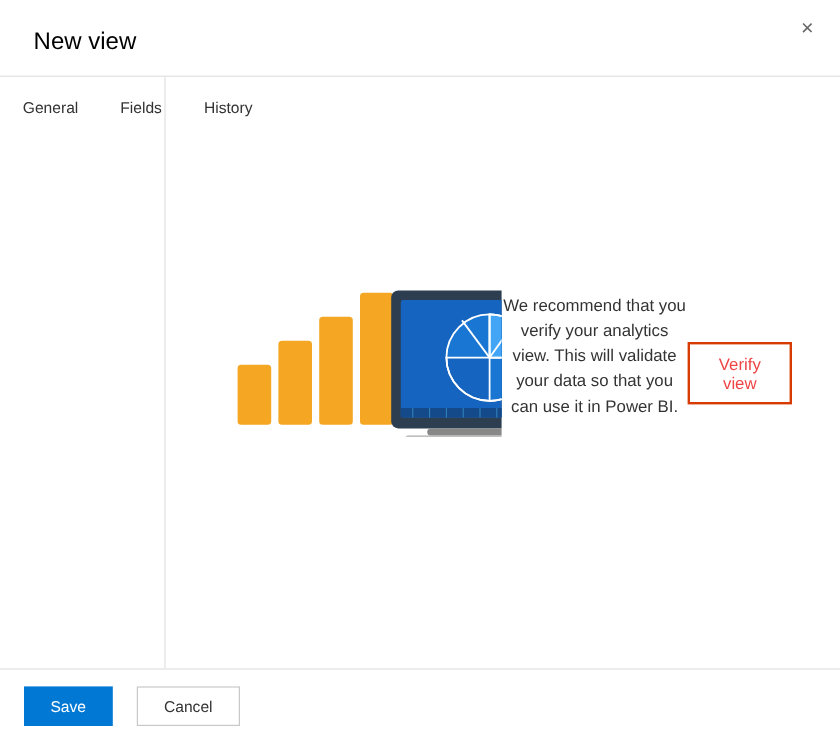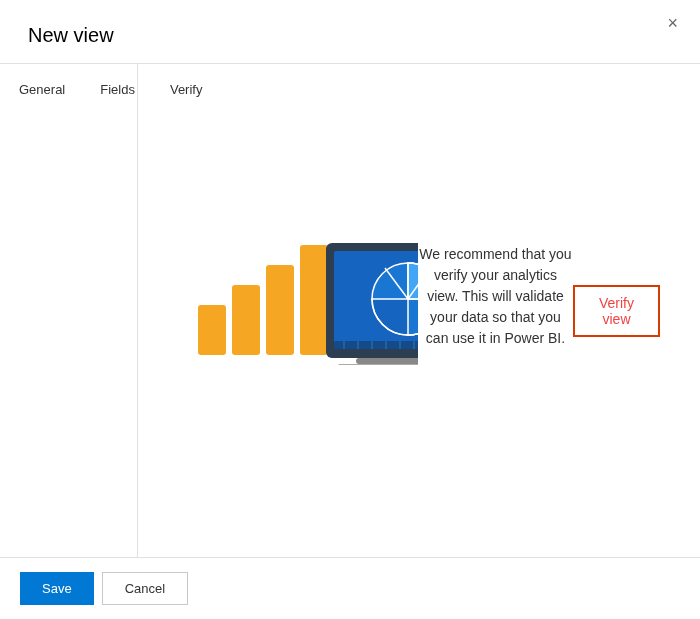--- a/index.html
+++ b/index.html
@@ -100,21 +100,21 @@
       color: #ef4444;
       cursor: pointer;
       outline: none;
     }
 
     
     .dialog-footer {
       border-top: 1px solid #e0e0e0;
       padding: 14px 20px;
       display: flex;
-      gap: 8px;
+      gap: 20px;
       background: #fff;
     }
     .btn-save {
       padding: 8px 22px;
       background: #0078d4;
       color: #fff;
       border: none;
       font-size: 13px;
       cursor: pointer;
     }
@@ -134,21 +134,21 @@
   <span>×</span>
 </button>
 
 <div class="dialog-title">New view</div>
 
 <div class="dialog-body">
 
   <nav class="sidebar">
     <div class="sidebar-item">General</div>
     <div class="sidebar-item">Fields</div>
-    <div class="sidebar-item">Verify</div>
+    <div class="sidebar-item">History</div>
   </nav>
 
   <div class="main-content">
 
     <div class="illustration">
       <svg width="240" height="140" viewBox="0 0 240 140" xmlns="http://www.w3.org/2000/svg">
 
         <rect x="20" y="80" width="28" height="50" rx="3" fill="#F5A623"></rect>
         <rect x="54" y="60" width="28" height="70" rx="3" fill="#F5A623"></rect>
         <rect x="88" y="40" width="28" height="90" rx="3" fill="#F5A623"></rect>

